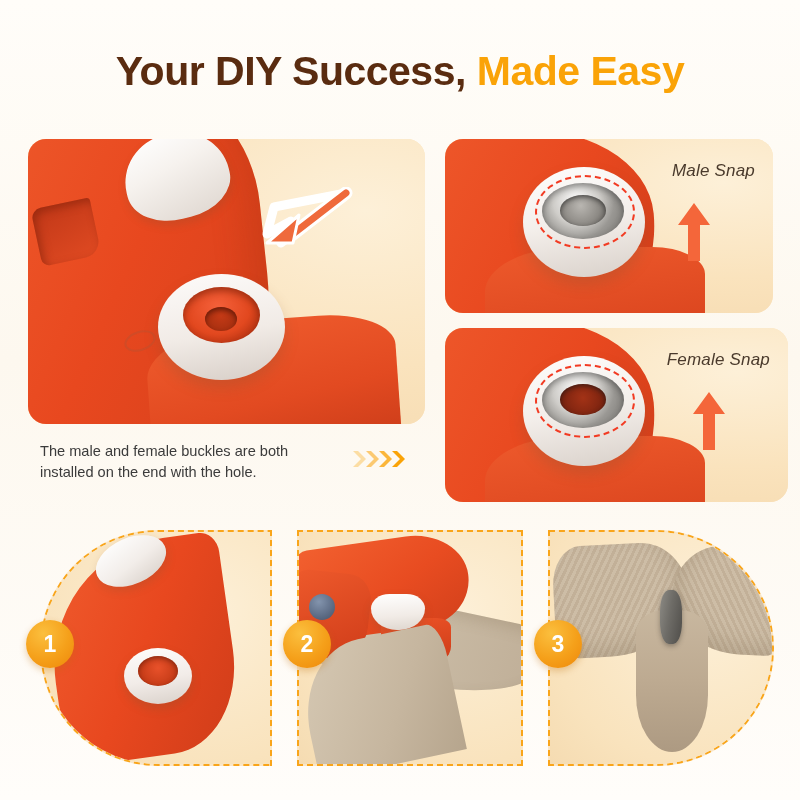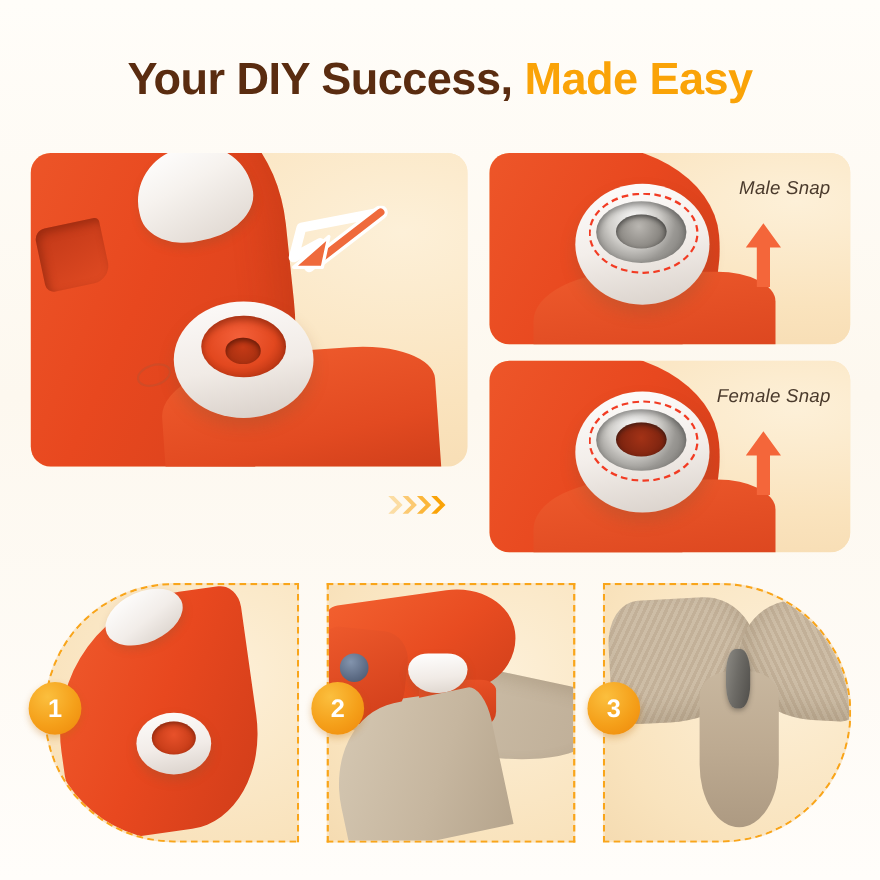--- a/index.html
+++ b/index.html
@@ -52,20 +52,21 @@
     left: 445px;
     top: 139px;
     width: 328px;
     height: 174px;
   }
   .snap-bottom {
     left: 445px;
     top: 328px;
     width: 328px;
     height: 174px;
+    padding-left: 15px;
   }
 
   
   .photo-bg {
     position: absolute;
     inset: 0;
     background:
       radial-gradient(120% 100% at 85% 25%, #fdf0d8 0%, #fae3bd 55%, #f5d9ae 100%);
   }
 
@@ -546,20 +547,21 @@
     <div class="snap-cap"></div>
     <div class="snap-metal"></div>
     <div class="snap-metal-core female"></div>
     <div class="dashed-circle"></div>
     <div class="snap-label">Female Snap</div>
     <svg class="snap-arrow" viewBox="0 0 34 62">
       <path d="M17 2 L33 24 L23 24 L23 60 L11 60 L11 24 L1 24 Z" fill="#f4663a"></path>
     </svg>
   </div>
 
+  <div class="caption">The male and female buckles are both installed on the end with the hole.</div>
 
   <svg class="chevrons" viewBox="0 0 62 22">
     <path d="M1 3 L9 11 L1 19 L6 19 L14 11 L6 3 Z" fill="#faa307" opacity="0.33"></path>
     <path d="M14 3 L22 11 L14 19 L19 19 L27 11 L19 3 Z" fill="#faa307" opacity="0.55"></path>
     <path d="M27 3 L35 11 L27 19 L32 19 L40 11 L32 3 Z" fill="#faa307" opacity="0.78"></path>
     <path d="M40 3 L48 11 L40 19 L45 19 L53 11 L45 3 Z" fill="#faa307" opacity="1"></path>
   </svg>
 
   <div class="step step1">
     <div class="step-inner">

